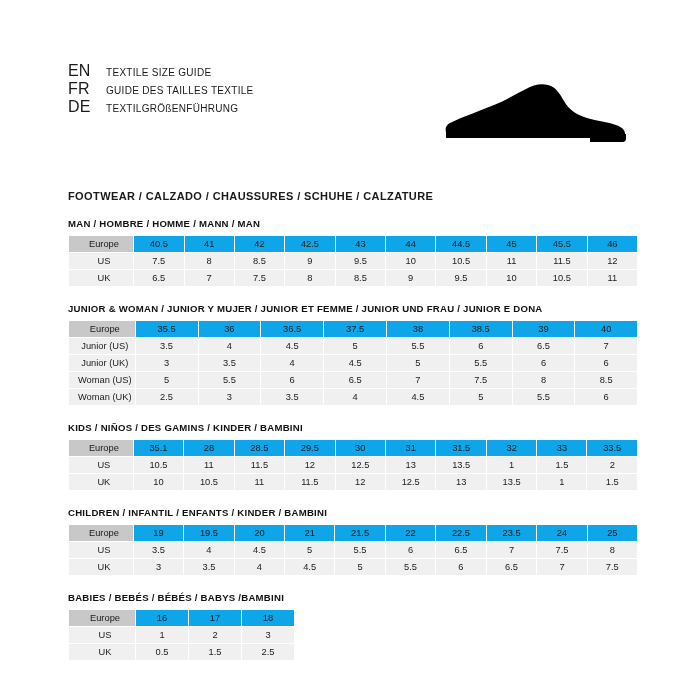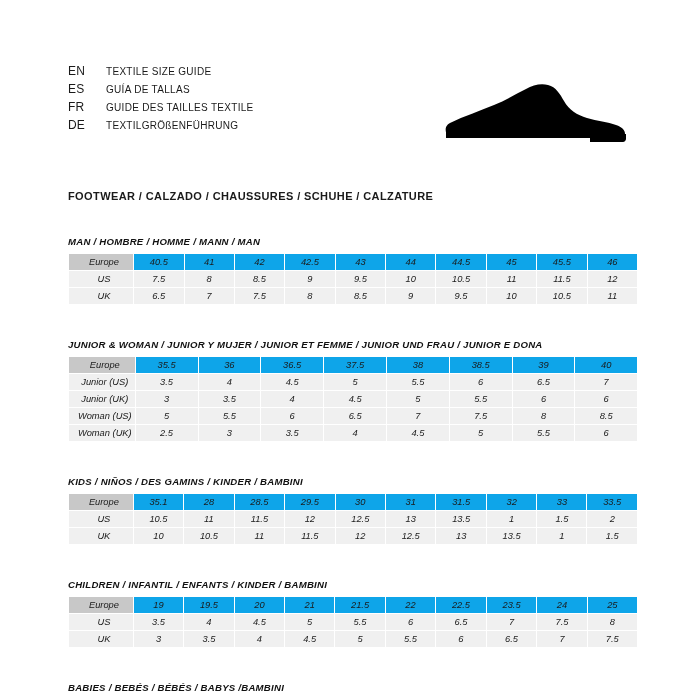--- a/index.html
+++ b/index.html
@@ -34,21 +34,21 @@
     display: flex;
     align-items: baseline;
     line-height: 18px;
     height: 18px;
     font-size: 10.5px;
     letter-spacing: 0.2px;
   }
   .lang-code {
     width: 38px;
     flex: none;
-    font-size: 12px;
+    font-size: 16px;
   }
   .lang-title {
     font-size: 10px;
     letter-spacing: 0.3px;
   }
 
   .shoe {
     position: absolute;
     right: 8px;
     top: 20px;
@@ -58,22 +58,21 @@
 
   .section-head {
     margin-top: 16px;
     font-size: 11px;
     font-weight: bold;
     letter-spacing: 0.4px;
   }
 
   
   .group {
-    margin-top: 34px;
-    font-style: italic;
+    margin-top: 16px;
   }
   .group-title {
     font-size: 9.6px;
     font-weight: bold;
     letter-spacing: 0.25px;
     margin-bottom: 6px;
     color: #111;
   }
   table.size {
     border-collapse: collapse;
@@ -104,24 +103,20 @@
 </head>
 <body>
 
 <div class="page">
 
   <div class="header">
     <div class="lang-list">
       <div class="lang-row">
         <span class="lang-code">EN</span>
         <span class="lang-title">TEXTILE SIZE GUIDE</span>
-      </div>
-      <div class="lang-row">
-        <span class="lang-code">ES</span>
-        <span class="lang-title">GUÍA DE TALLAS</span>
       </div>
       <div class="lang-row">
         <span class="lang-code">FR</span>
         <span class="lang-title">GUIDE DES TAILLES TEXTILE</span>
       </div>
       <div class="lang-row">
         <span class="lang-code">DE</span>
         <span class="lang-title">TEXTILGRÖßENFÜHRUNG</span>
       </div>
     </div>

